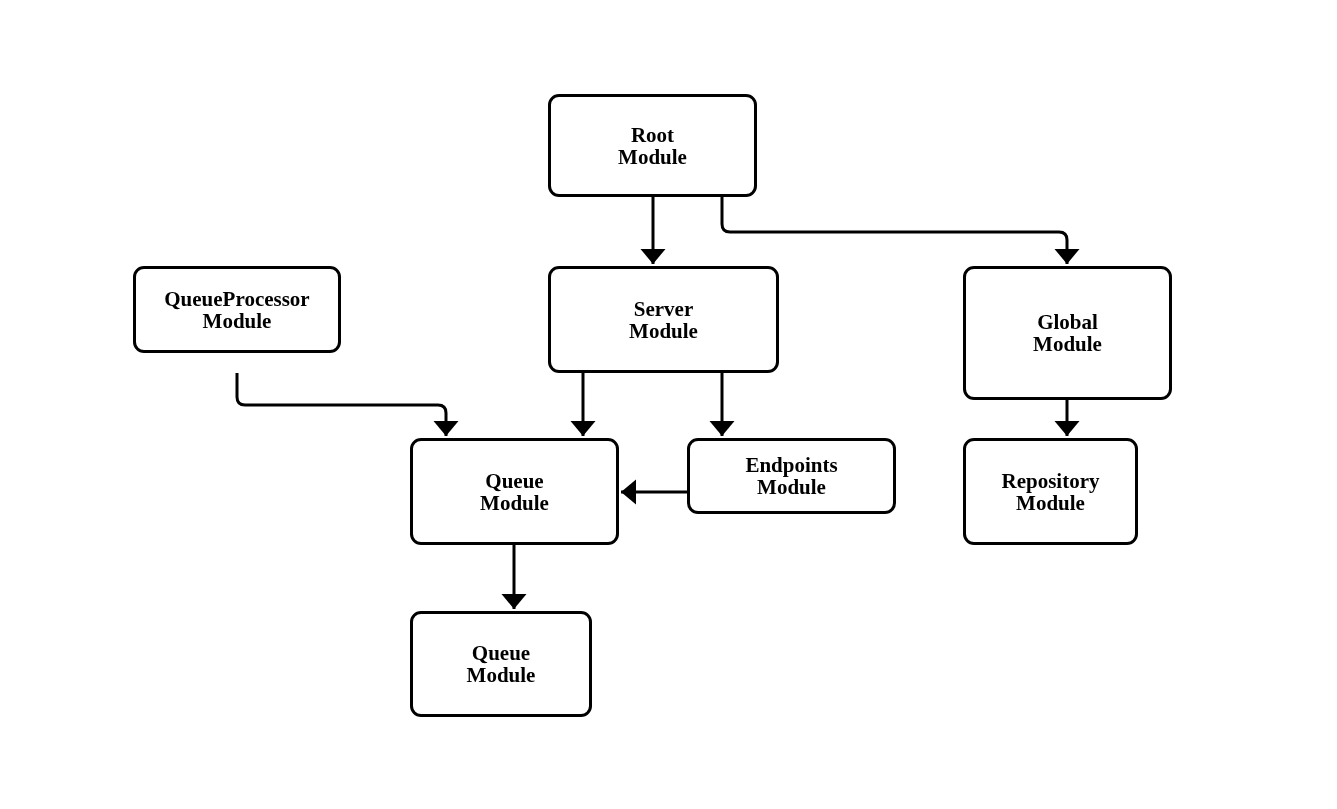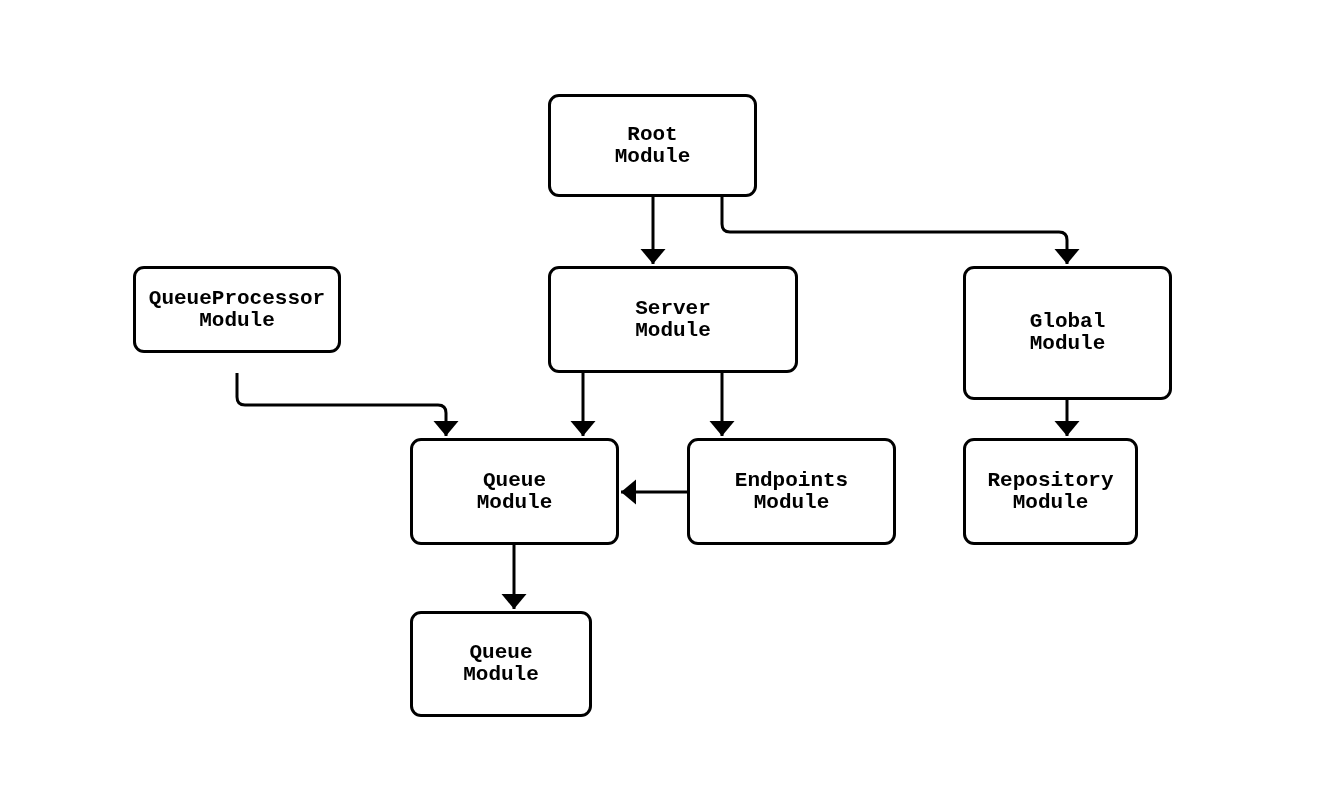--- a/index.html
+++ b/index.html
@@ -6,21 +6,21 @@
     margin: 0;
     padding: 0;
     background: #ffffff;
   }
   .canvas {
     position: relative;
     width: 1337px;
     height: 809px;
     background: #ffffff;
     overflow: hidden;
-    font-family: Liberation Mono, monospace;
+    font-family: Liberation Serif, serif;
   }
   .edges-layer {
     position: absolute;
     left: 0;
     top: 0;
     width: 1337px;
     height: 809px;
   }
   .edges-layer path.edge {
     fill: none;
@@ -72,30 +72,30 @@
 
     <path class="edge" d="M 514 545 L 514 609" marker-end="url(#arrow)"></path>
   </svg>
 
   <div class="node" style="left:548px; top:94px;  width:209px; height:103px">Root
 Module</div>
 
   <div class="node" style="left:133px; top:266px; width:208px; height:87px">QueueProcessor
 Module</div>
 
-  <div class="node" style="left:548px; top:266px; width:250px; height:107px">Server
+  <div class="node" style="left:548px; top:266px; width:231px; height:107px">Server
 Module</div>
 
   <div class="node" style="left:963px; top:266px; width:209px; height:134px">Global
 Module</div>
 
   <div class="node" style="left:410px; top:438px; width:209px; height:107px">Queue
 Module</div>
 
-  <div class="node" style="left:687px; top:438px; width:209px; height:107px">Endpoints
+  <div class="node" style="left:687px; top:438px; width:209px; height:76px">Endpoints
 Module</div>
 
   <div class="node" style="left:963px; top:438px; width:175px; height:107px">Repository
 Module</div>
 
   <div class="node" style="left:410px; top:611px; width:182px; height:106px">Queue
 Module</div>
 
 </div>
 

